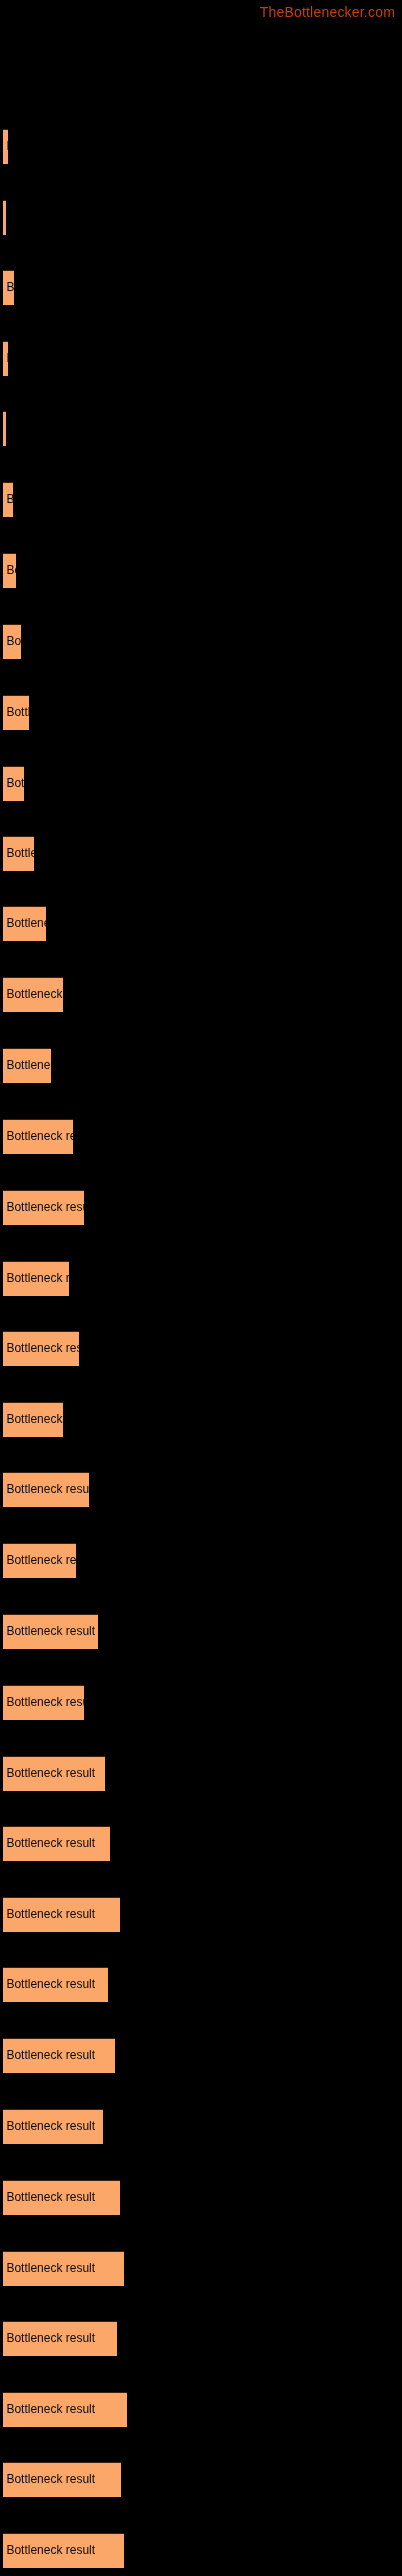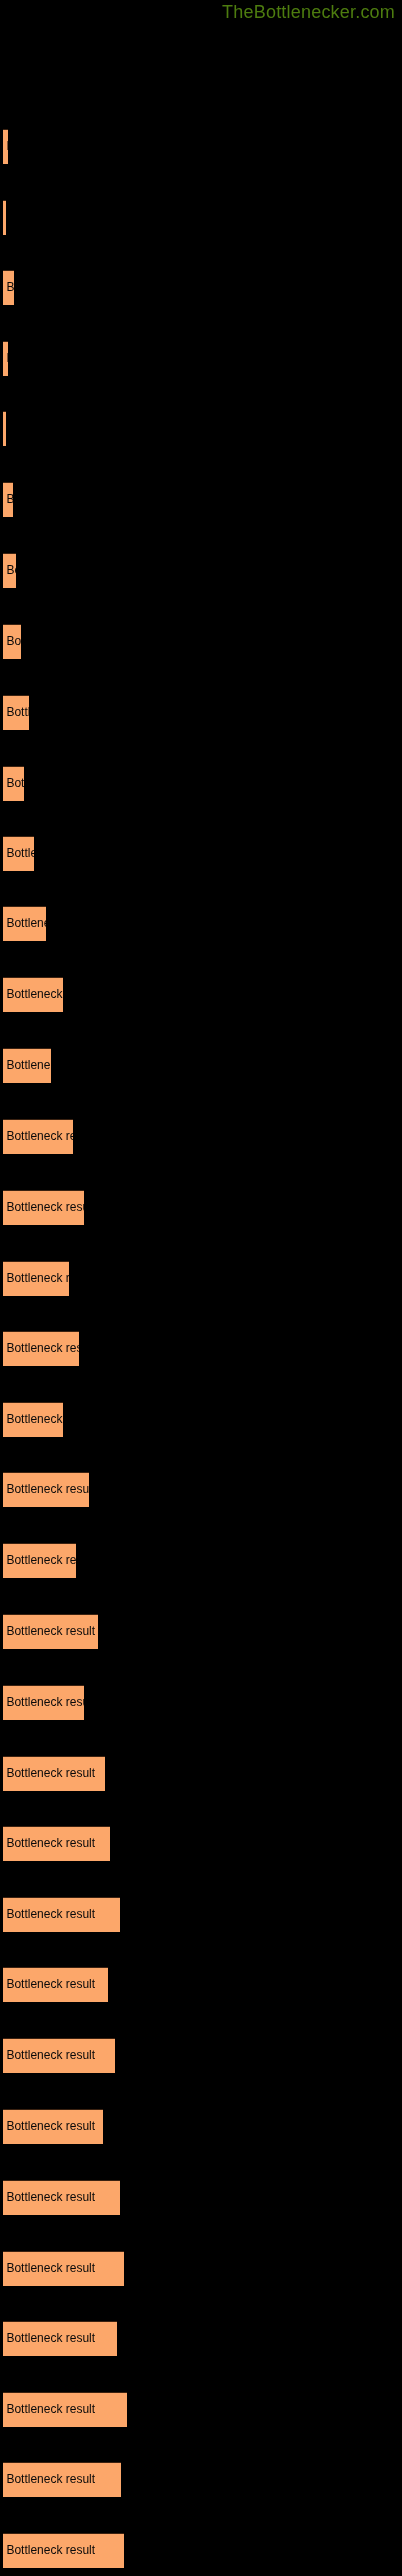--- a/index.html
+++ b/index.html
@@ -21,23 +21,23 @@
     height: 2576px;
     background: #000000;
   }
 
   
   #site-title {
     position: absolute;
     top: 1.6px;
     right: 8px;
     font-family: "Liberation Sans", sans-serif;
-    font-size: 18px;
+    font-size: 14px;
     line-height: 21px;
-    color: #4d7c0f;
+    color: #c2410c;
     letter-spacing: 0.2px;
     white-space: nowrap;
   }
 
   
   #plot-area {
     position: absolute;
     left: 0;
     top: 0;
     width: 403px;

